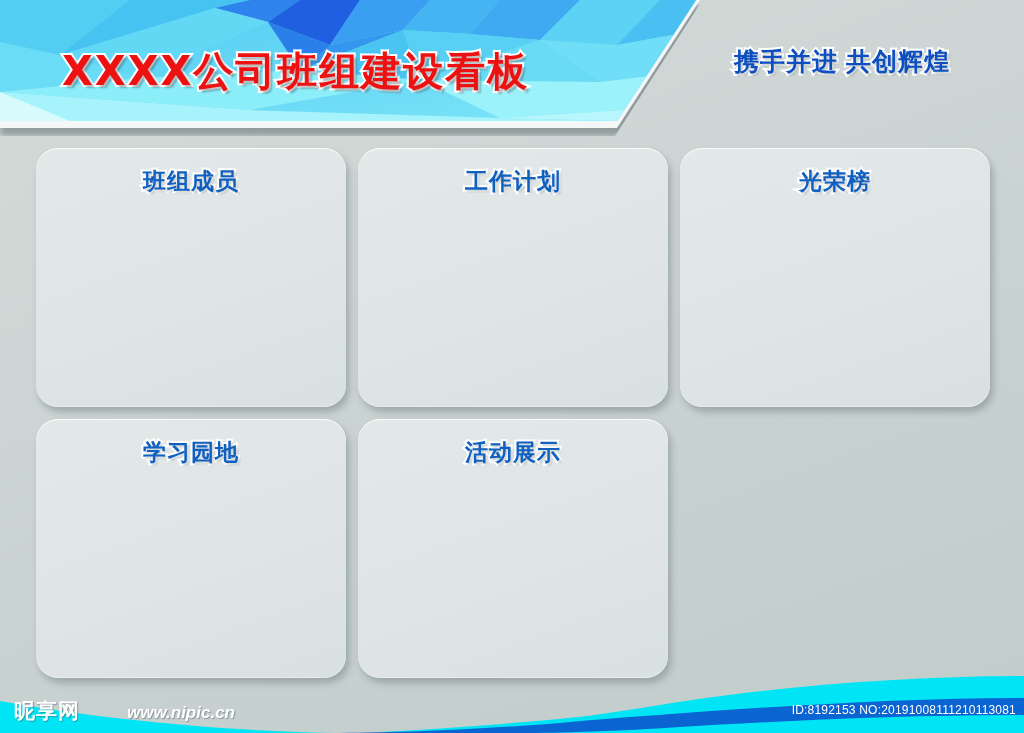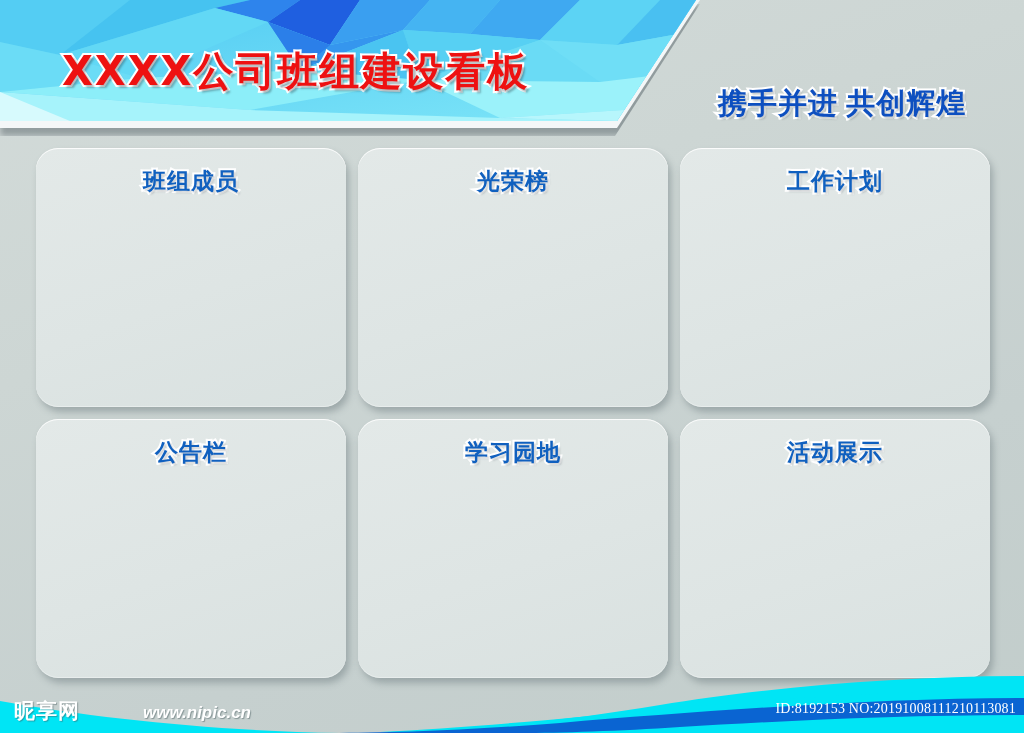--- a/index.html
+++ b/index.html
@@ -79,31 +79,30 @@
 
   
   .slogan-block {
     position: absolute;
     left: 682px;
     top: 48px;
     width: 320px;
     text-align: center;
   }
   .slogan-cn {
-    font-size: 29px;
+    font-size: 25px;
     font-weight: bold;
     color: #0d4fc0;
-    font-family: Liberation Serif, serif;
+    font-family: Liberation Sans, sans-serif;
     letter-spacing: 1px;
     -webkit-text-stroke: 4px #ffffff;
     paint-order: stroke fill;
     text-shadow: 2px 2px 2px rgba(60,75,80,0.30);
     white-space: nowrap;
     line-height: 1.05;
-    margin-top: 40px;
   }
   .slogan-en {
     margin-top: 3px;
     font-size: 10.5px;
     font-weight: bold;
     color: #1450c4;
     font-family: "Liberation Serif", "DejaVu Serif", serif;
     letter-spacing: 0.2px;
     -webkit-text-stroke: 2.6px #ffffff;
     paint-order: stroke fill;
@@ -161,21 +160,21 @@
   }
   .bottom-waves svg { display: block; }
 
   
   .watermark {
     position: absolute;
     left: 14px;
     bottom: 8px;
     display: flex;
     align-items: baseline;
-    gap: 24px;
+    gap: 8px;
   }
   .wm-logo {
     font-size: 21px;
     font-weight: bold;
     color: #ffffff;
     font-family: "DejaVu Sans", "Liberation Sans", sans-serif;
     letter-spacing: 1px;
     text-shadow: 1px 1px 1px rgba(60,80,85,0.45);
     white-space: nowrap;
   }
@@ -187,23 +186,23 @@
     font-family: "Liberation Sans", "DejaVu Sans", sans-serif;
     text-shadow: 1px 1px 1px rgba(60,80,85,0.45);
     white-space: nowrap;
     margin-left: 39px;
   }
 
   .id-tag {
     position: absolute;
     right: 8px;
     bottom: 16px;
-    font-size: 14px;
+    font-size: 12px;
     color: #ffffff;
-    font-family: Liberation Serif, serif;
+    font-family: Liberation Sans, sans-serif;
     white-space: nowrap;
     letter-spacing: 0.2px;
   }
 </style>
 </head>
 <body>
 
 <div id="board">
 
   <div class="header-wrap">
@@ -249,30 +248,27 @@
     <div class="slogan-cn">携手并进 共创辉煌</div>
   </div>
 
   <div class="panel-grid">
 
     <div class="panel">
       <div class="panel-title">班组成员</div>
     </div>
 
     <div class="panel">
+      <div class="panel-title">工作计划</div>
+    </div>
+
+    <div class="panel">
       <div class="panel-title">光荣榜</div>
     </div>
 
-    <div class="panel">
-      <div class="panel-title">工作计划</div>
-    </div>
-
-    <div class="panel">
-      <div class="panel-title">公告栏</div>
-    </div>
 
     <div class="panel">
       <div class="panel-title">学习园地</div>
     </div>
 
     <div class="panel">
       <div class="panel-title">活动展示</div>
     </div>
 
   </div>

